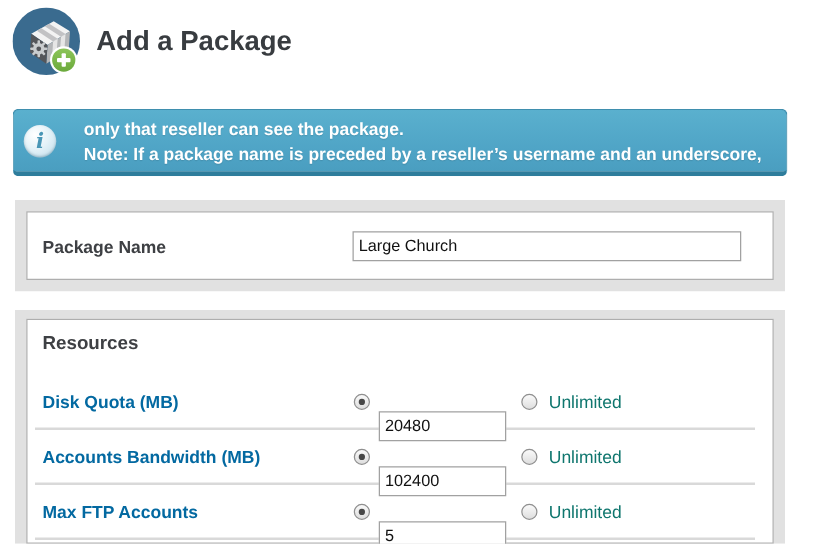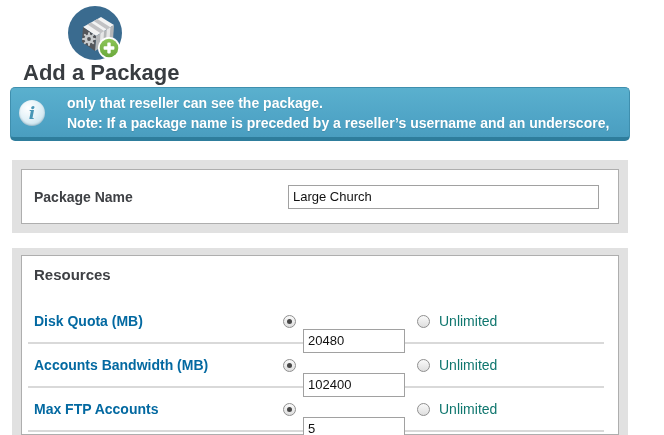--- a/index.html
+++ b/index.html
@@ -1,20 +1,20 @@
 <!DOCTYPE html>
 <html><head>
 <meta charset="utf-8">
 <style>
   * { margin:0; padding:0; box-sizing:border-box; }
   html,body { width:664px; height:435px; background:#ffffff; overflow:hidden;
               font-family:"Liberation Sans", sans-serif; position:relative; }
 
   
-  .header { position:absolute; left:10px; top:6px; display:flex; align-items:center;flex-direction:column; }
+  .header { position:absolute; left:10px; top:6px; display:flex; align-items:center; }
   .header svg { width:54px; height:54px; display:block; }
   .page-title { font-size:22px; font-weight:bold; color:#383c40; margin-left:13px; }
 
   
   .note { position:absolute; left:10px; top:87px; width:620px; height:54px;
           border-radius:5px; display:flex; align-items:center;
           background:linear-gradient(180deg,#5ab0ce 0%,#4fa4c6 65%,#4a9ec0 100%);
           border:1px solid #3f8fae; border-bottom:4px solid #2e7d9c;
           padding:4px 12px 4px 8px; color:#ffffff; }
   .note-icon { width:26px; height:26px; border-radius:50%; flex:none;
@@ -23,21 +23,21 @@
                color:#4896b6; font-family:"DejaVu Serif", serif; font-style:italic; font-weight:bold;
                font-size:17px; display:flex; align-items:center; justify-content:center;
                margin-right:22px; }
   .note-text { font-size:14px; font-weight:bold; line-height:20px;
                text-shadow:0 1px 1px rgba(0,0,0,0.12); }
 
   
   .panel { position:absolute; left:12px; width:616px; background:#e1e1e1; }
   #panel-package   { top:160px; height:73px;  padding:9px; }
   #panel-resources { top:248px; height:187px; padding:7px 9px 0 9px; }
-  .white-box { background:#ffffff; border:1px solid #aeaeae; height:100%;gap:6px; }
+  .white-box { background:#ffffff; border:1px solid #aeaeae; height:100%; }
 
   .pkg-row { display:flex; align-items:center; height:100%; padding-left:12px; }
   .field-label { width:248px; font-size:14px; font-weight:bold; color:#3e4044; }
   input.text { height:24px; border:1px solid #a1a1a1; background:#ffffff;
                font-family:"Liberation Sans", sans-serif; font-size:13px; color:#111;
                padding:2px 4px; }
   #package-input { width:311px; }
 
   .res-heading { height:44px; display:flex; align-items:center;
                  padding:0 0 8px 12px; font-size:15px; font-weight:bold; color:#3e4044; }

